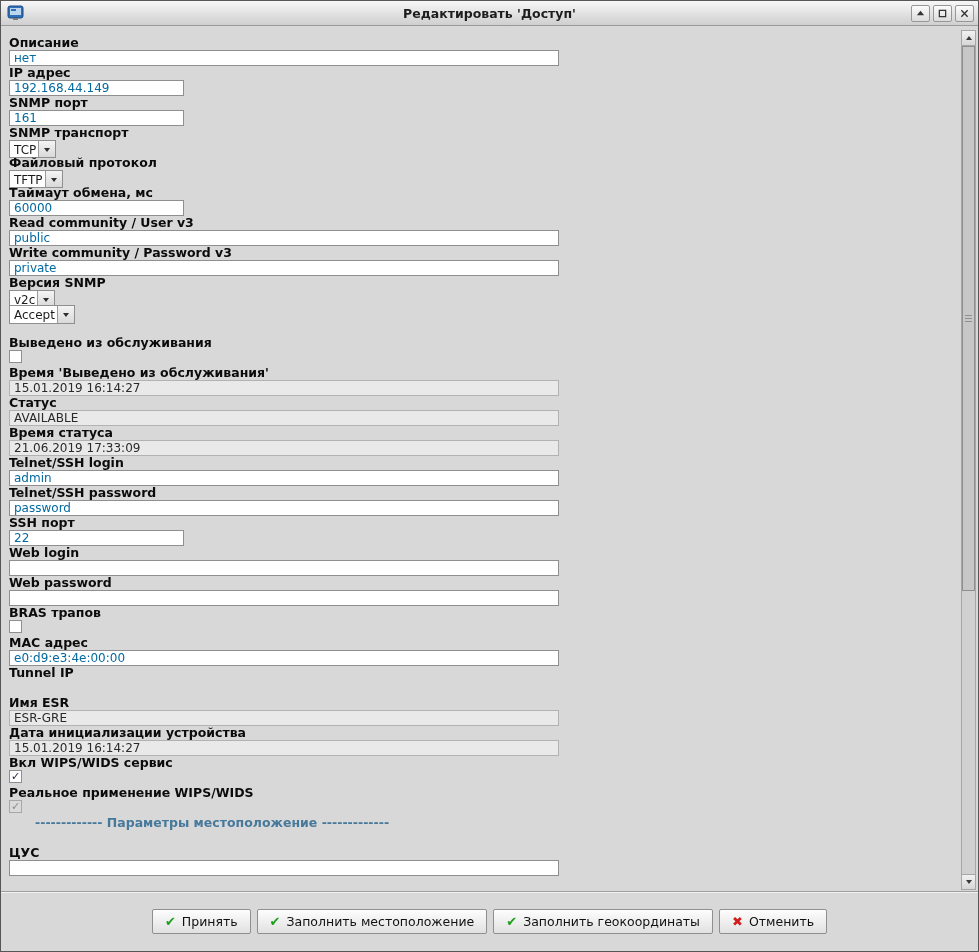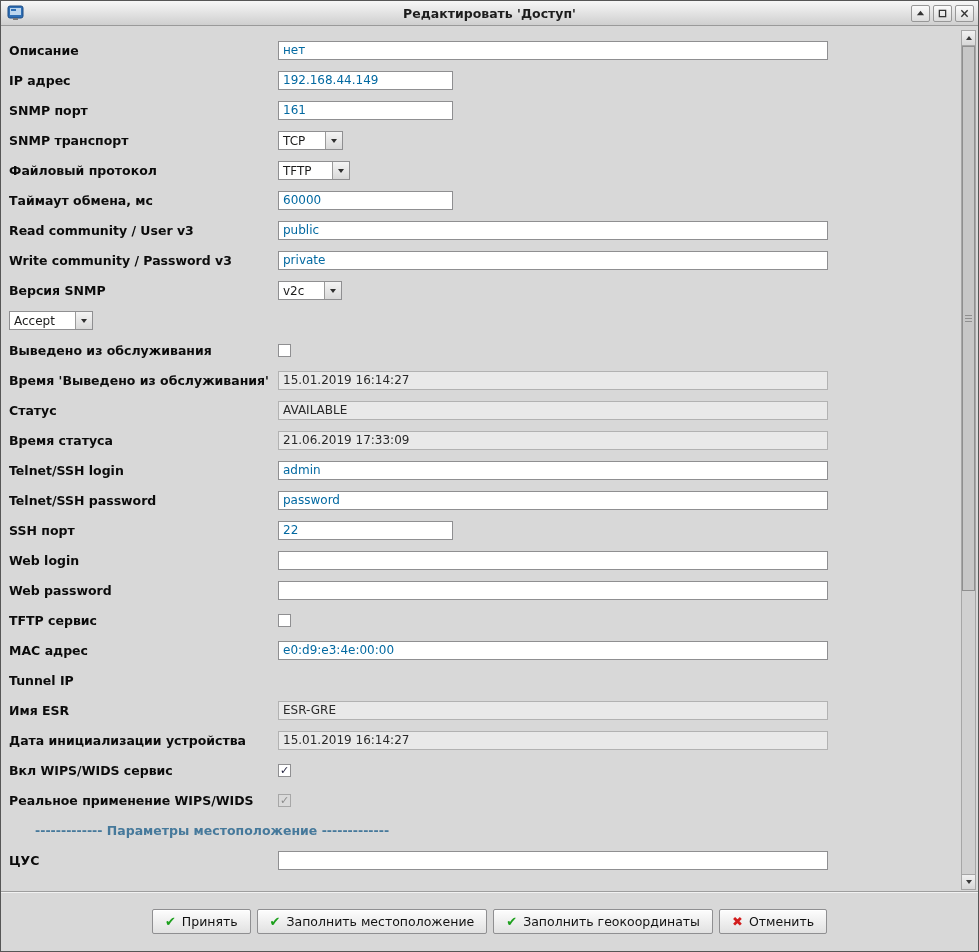--- a/index.html
+++ b/index.html
@@ -15,29 +15,29 @@
   .titlebar{height:24px;flex:none;position:relative;display:flex;align-items:center;
     background:linear-gradient(#f7f7f7,#cfcfcf);border-bottom:1px solid #9a9a9a;padding:0 4px;gap:48px;}
   .app-icon{width:17px;height:16px;margin-left:2px;display:inline-flex;}
   .tb-title{position:absolute;left:0;right:0;text-align:center;font-size:12.5px;
     font-weight:bold;color:#1d1d1d;pointer-events:none;}
   .tb-buttons{margin-left:auto;display:flex;gap:3px;}
   .tb-btn{width:17px;height:15px;border:1px solid #979797;border-radius:2px;
     background:linear-gradient(#fbfbfb,#dcdcdc);display:flex;align-items:center;justify-content:center;}
   
   .content{flex:1;min-height:0;position:relative;overflow:hidden;padding:9px 0 0 8px;box-sizing:border-box;}
-  .row{height:30px;display:flex;align-items:center;}
+  .row{height:30px;display:flex;align-items:flex-start;flex-direction:column;}
   .lbl{width:269px;flex:none;font-size:12.5px;font-weight:bold;color:#0b0b0b;}
   .inp{box-sizing:border-box;height:19px;border:1px solid #8f8f91;background:#fff;
     font-family:inherit;font-size:12px;color:#0369a1;padding:0 4px;outline:none;}
   .w-wide{width:550px;}
   .w-med{width:175px;}
   .inp.ro{background:#e9e9e9;border-color:#b2b2b2;color:#2a2a2a;}
   .combo{display:inline-flex;height:19px;box-sizing:border-box;border:1px solid #8f8f91;background:#fff;align-items:stretch;}
-  .combo .val{font-size:12px;color:#1c1c1c;padding:2px 20px 0 4px;}
+  .combo .val{font-size:12px;color:#1c1c1c;padding:2px 2px 0 4px;}
   .arrow-btn,.drop-btn{width:17px;box-sizing:border-box;display:flex;align-items:center;justify-content:center;
     background:linear-gradient(#f4f4f4,#d9d9d9);}
   .arrow-btn{border-left:1px solid #9a9a9a;}
   .drop-btn{height:19px;margin-left:2px;border:1px solid #8f8f91;}
   .tri{width:0;height:0;border:3.5px solid transparent;border-top:4.5px solid #2e2e2e;margin-top:4px;}
   .comboedit{display:inline-flex;align-items:center;}
   .comboedit .inp{width:106px;}
   .cb{width:13px;height:13px;box-sizing:border-box;border:1px solid #8f8f91;background:#fff;
     display:inline-flex;align-items:center;justify-content:center;font-size:11px;line-height:11px;color:#23233f;}
   .cb.dis{background:#dadada;border-color:#a7a7a7;color:#8b8b8b;}
@@ -189,21 +189,21 @@
         </div>
         <div class="row">
           <div class="lbl">Web login</div>
           <input class="inp w-wide" type="text" style="">
         </div>
         <div class="row">
           <div class="lbl">Web password</div>
           <input class="inp w-wide" type="text" style="">
         </div>
         <div class="row">
-          <div class="lbl">TFTP сервис</div>
+          <div class="lbl">BRAS трапов</div>
           <span class="cb"></span>
         </div>
         <div class="row">
           <div class="lbl">MAC адрес</div>
           <input class="inp w-wide" type="text" value="e0:d9:e3:4e:00:00" style="">
         </div>
         <div class="row">
           <div class="lbl">Tunnel IP</div>
         </div>
         <div class="row">

